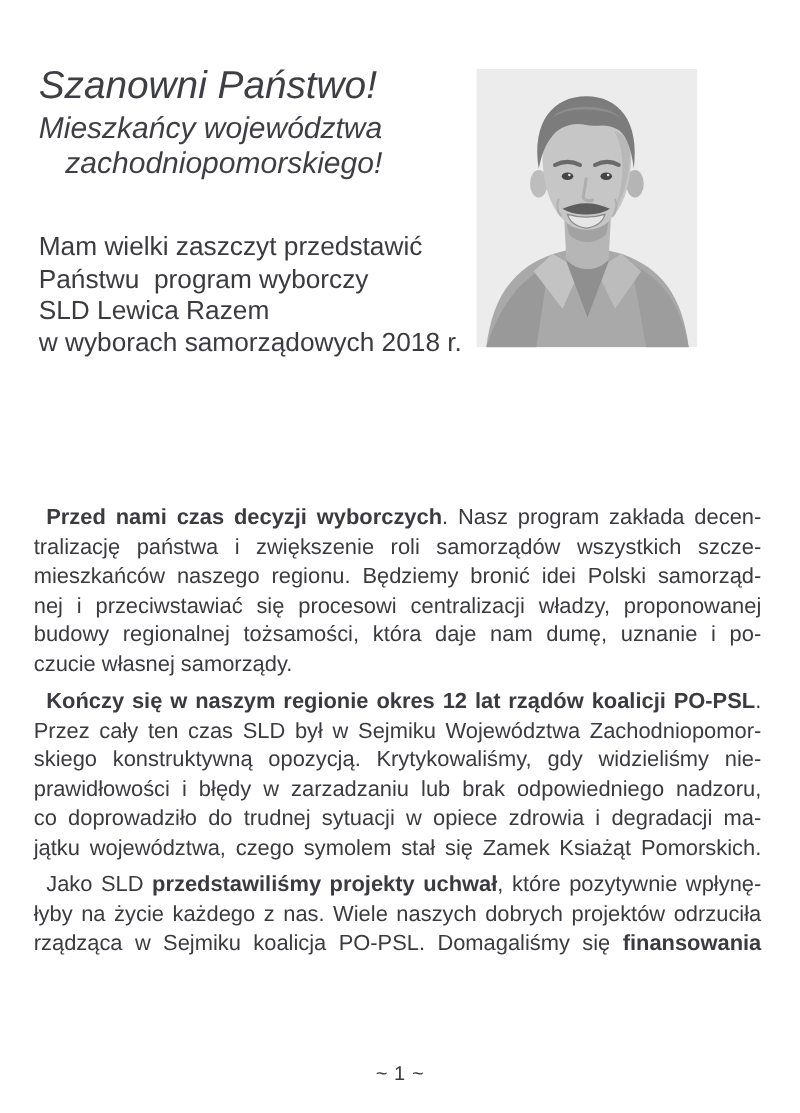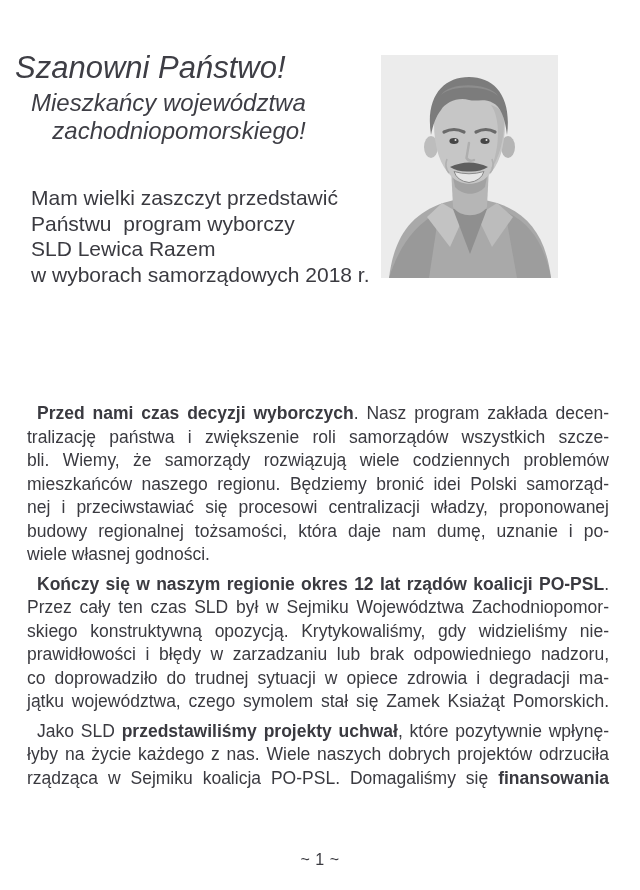--- a/index.html
+++ b/index.html
@@ -7,21 +7,21 @@
     position: relative;
     width: 640px;
     height: 890px;
     background: var(--page-bg, #ffffff);
     font-family: "Liberation Sans", sans-serif;
     color: var(--text-color, #3a3a40);
     overflow: hidden;
   }
   .doc-title {
     position: absolute;
-    left: 15px;
+    left: 31px;
     top: 50px;
     font-size: 31px;
     font-style: italic;
     color: var(--heading-color, #3e3e45);
     white-space: pre;
   }
   .doc-subtitle {
     position: absolute;
     left: 31px;
     top: 89px;
@@ -142,25 +142,24 @@
 
       <path d="M66,104 Q63,112 68,118" stroke="#b0b0b0" stroke-width="1.6" fill="none"></path>
       <path d="M111,104 Q114,112 109,118" stroke="#b0b0b0" stroke-width="1.6" fill="none"></path>
     </svg>
   </div>
 
   <div class="body-text">
       <div class="para">
         <div class="line justify indent"><span class="b">Przed nami czas decyzji wyborczych</span><span>. Nasz program zakłada decen-</span></div>
         <div class="line justify"><span>tralizację państwa i zwiększenie roli samorządów wszystkich szcze-</span></div>
-        <div class="line justify"><span>bli. Wiemy, że samorządy rozwiązują wiele codziennych problemów</span></div>
         <div class="line justify"><span>mieszkańców naszego regionu. Będziemy bronić idei Polski samorząd-</span></div>
         <div class="line justify"><span>nej i przeciwstawiać się procesowi centralizacji władzy, proponowanej</span></div>
         <div class="line justify"><span>budowy regionalnej tożsamości, która daje nam dumę, uznanie i po-</span></div>
-        <div class="line"><span>wiele własnej godności.</span></div>
+        <div class="line"><span>czucie własnej samorządy.</span></div>
       </div>
       <div class="para">
         <div class="line justify indent"><span class="b">Kończy się w naszym regionie okres 12 lat rządów koalicji PO-PSL</span><span>.</span></div>
         <div class="line justify"><span>Przez cały ten czas SLD był w Sejmiku Województwa Zachodniopomor-</span></div>
         <div class="line justify"><span>skiego konstruktywną opozycją. Krytykowaliśmy, gdy widzieliśmy nie-</span></div>
         <div class="line justify"><span>prawidłowości i błędy w zarzadzaniu lub brak odpowiedniego nadzoru,</span></div>
         <div class="line justify"><span>co doprowadziło do trudnej sytuacji w opiece zdrowia i degradacji ma-</span></div>
         <div class="line justify"><span>jątku województwa, czego symolem stał się Zamek Ksiażąt Pomorskich.</span></div>
       </div>
       <div class="para">

